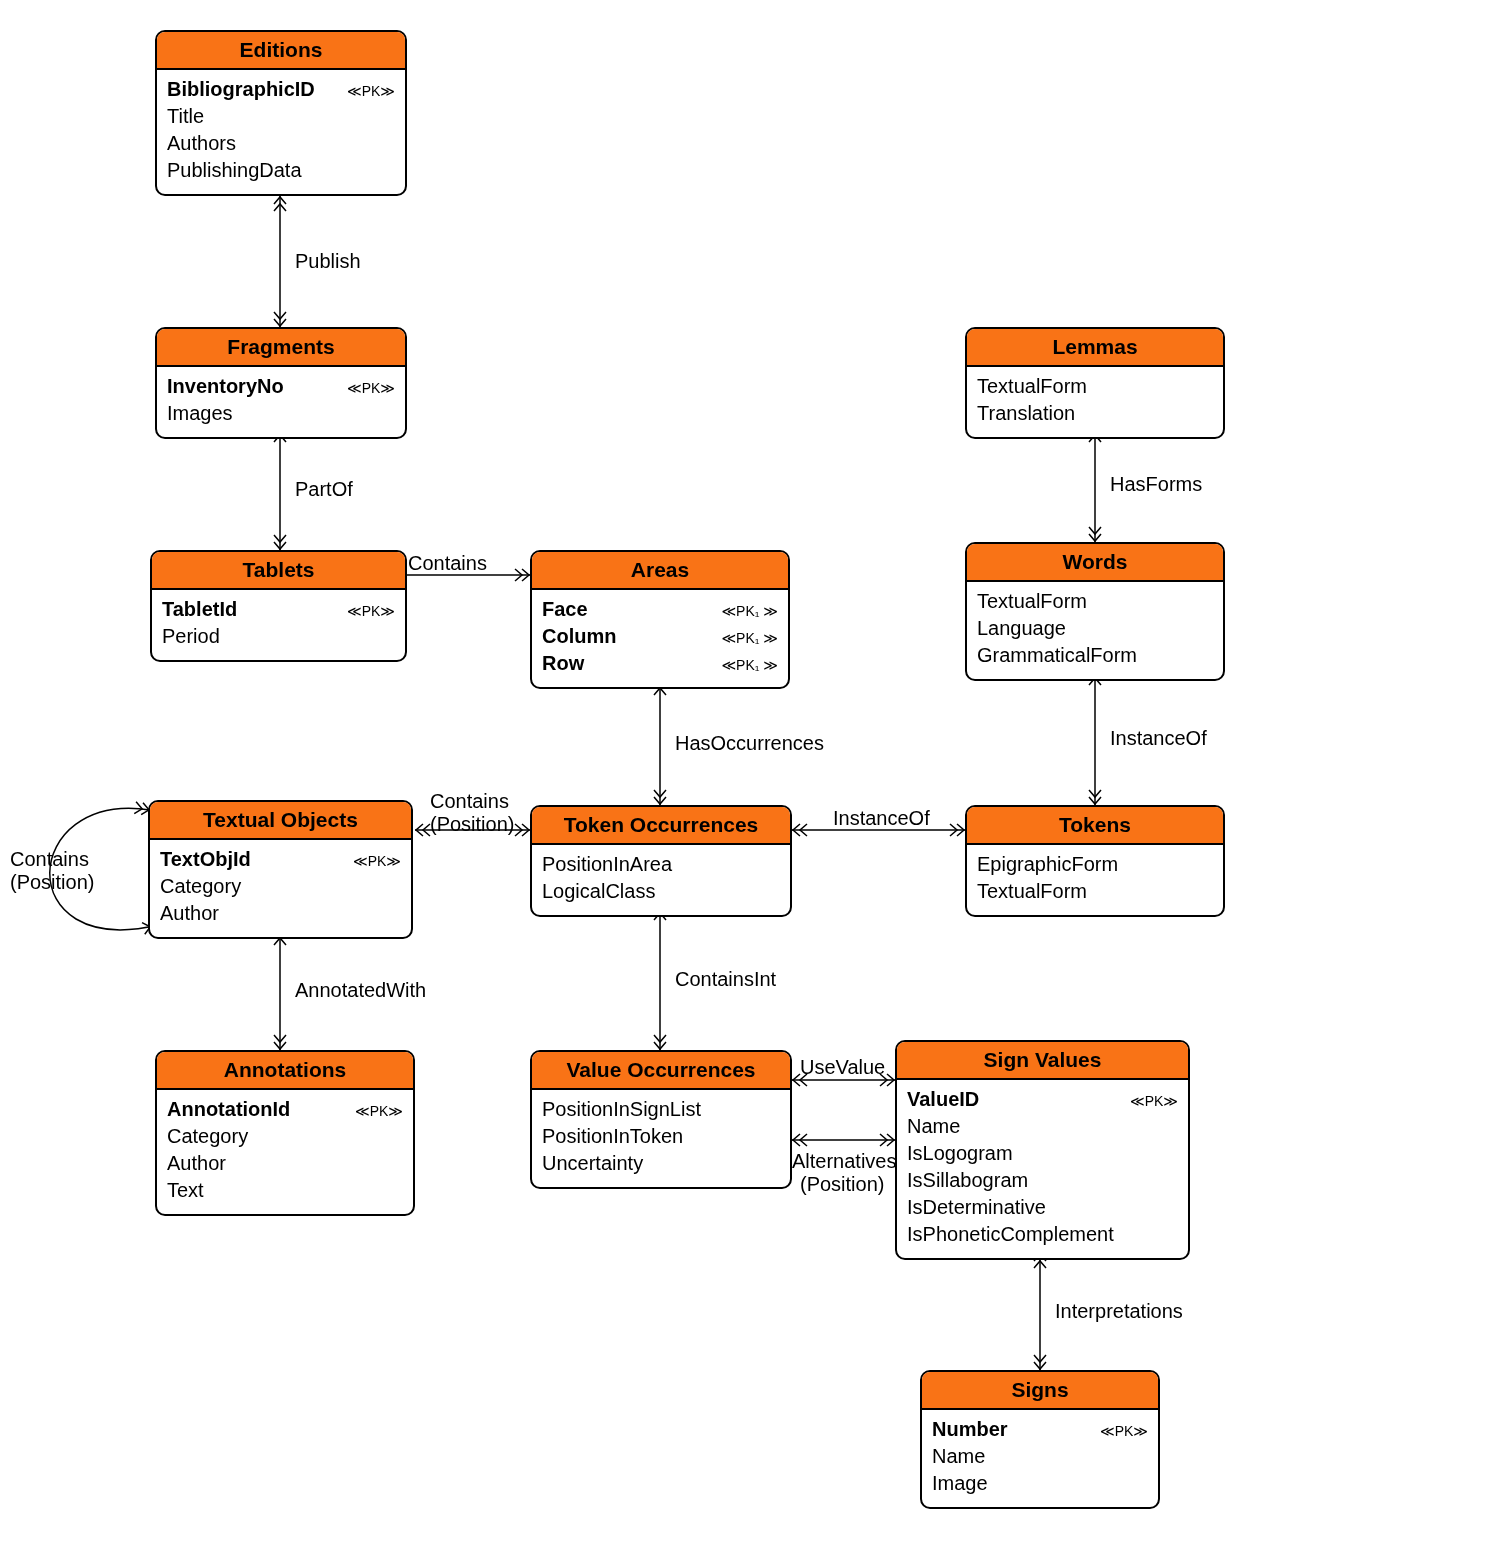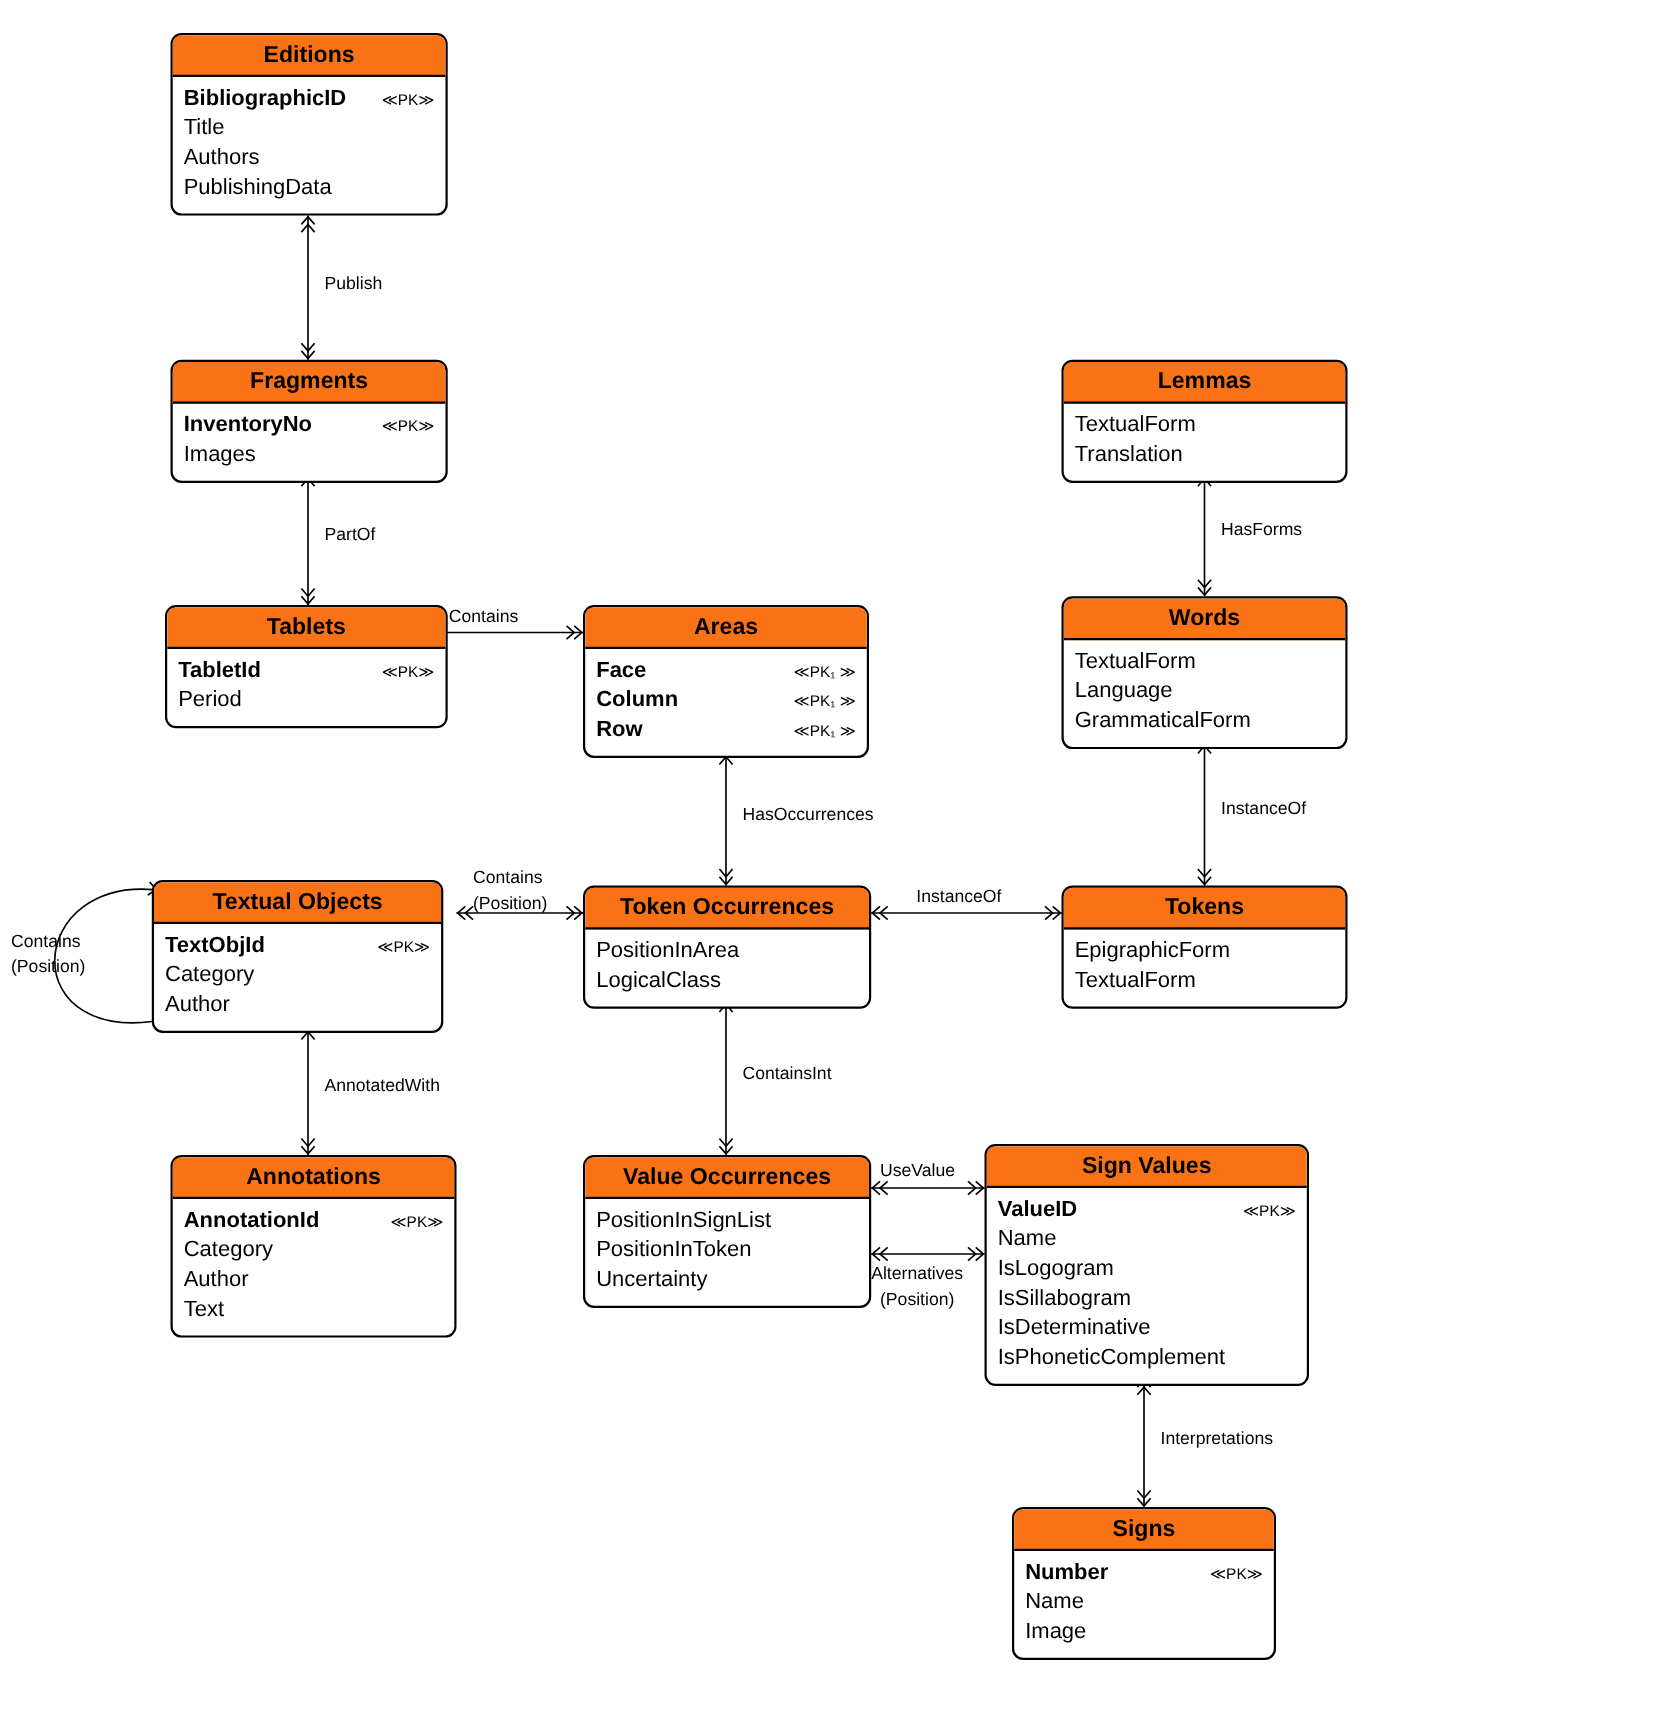--- a/index.html
+++ b/index.html
@@ -42,21 +42,21 @@
     line-height: 1.35;
     white-space: nowrap;
   }
   .attr-row .name.pk { font-weight: bold; }
   .attr-row .pkmark {
     font-size: 14px;
     white-space: nowrap;
   }
   .label {
     position: absolute;
-    font-size: 16px;
+    font-size: 20px;
     color: #000;
     text-align: center;
     white-space: nowrap;
   }
   svg.overlay {
     position: absolute;
     left: 0; top: 0;
     width: 1507px; height: 1565px;
     pointer-events: none;
   }
@@ -196,21 +196,21 @@
         </div>
       <div class="attr-row">
           <span class="name">Language</span>
         </div>
       <div class="attr-row">
           <span class="name">GrammaticalForm</span>
         </div>
     </div>
   </div>
 
-  <div class="entity" style="left:138px; top:800px; width:265px;">
+  <div class="entity" style="left:148px; top:800px; width:265px;">
     <div class="title">Textual Objects</div>
     <div class="body">
       <div class="attr-row">
           <span class="name pk">TextObjId</span>
           <span class="pkmark">≪PK≫</span>
         </div>
       <div class="attr-row">
           <span class="name">Category</span>
         </div>
       <div class="attr-row">

